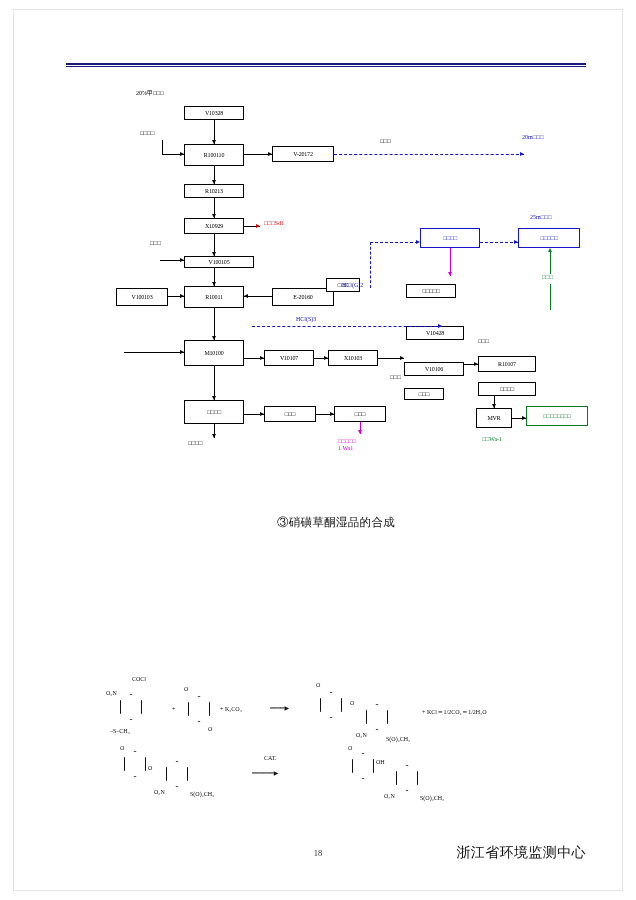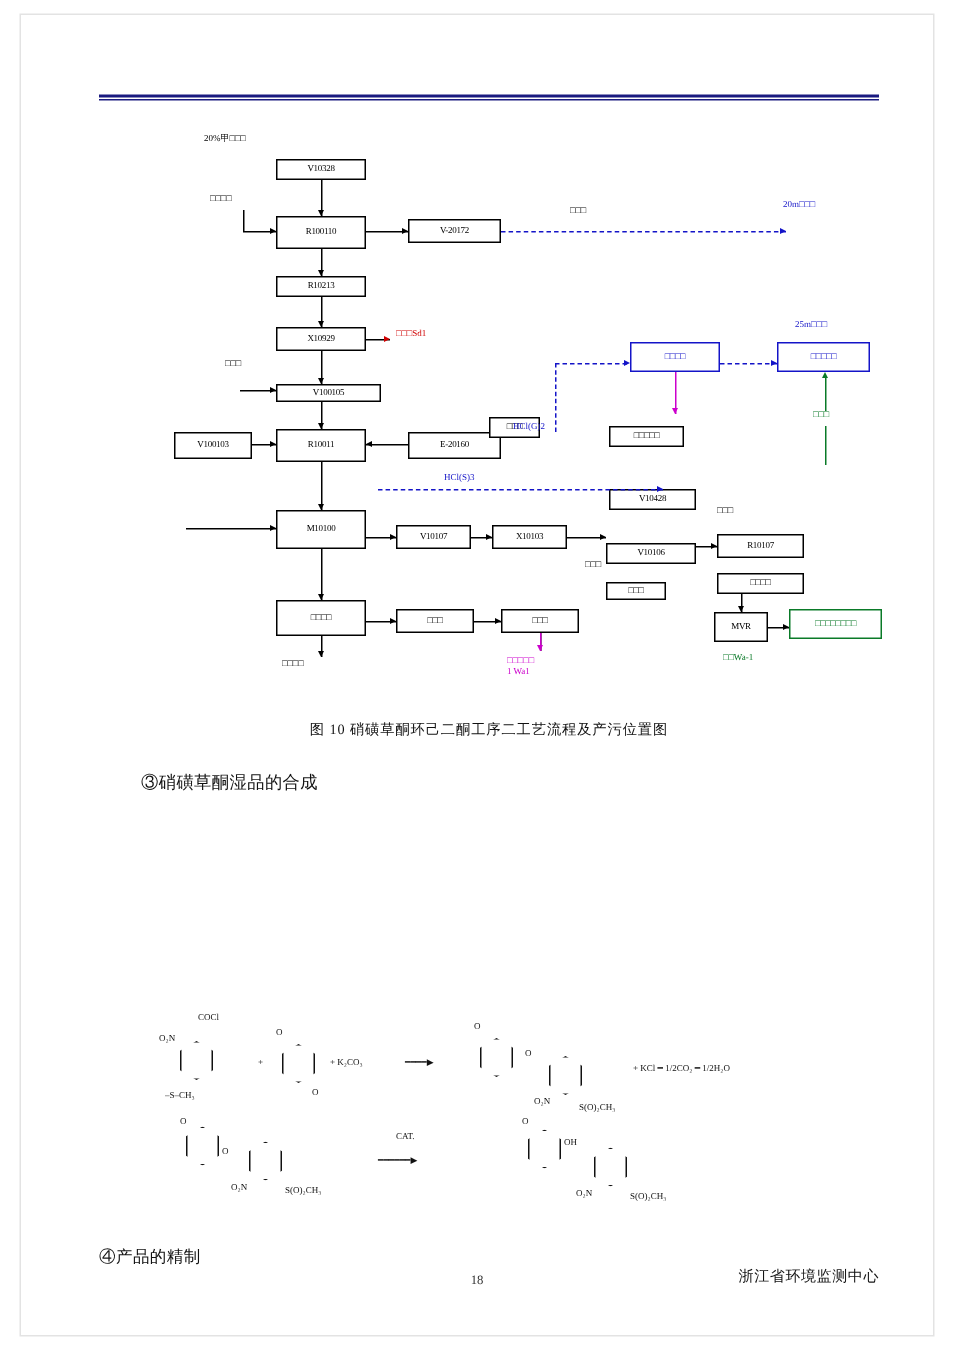--- a/index.html
+++ b/index.html
@@ -82,21 +82,21 @@
   .fig-caption{
     position:absolute;left:52px;top:470px;width:520px;
     text-align:center;font-size:9.5px;color:#111;letter-spacing:.6px;
   }
   
   .body-text{
     position:absolute;left:56px;top:500px;width:508px;
     font-size:11.5px;line-height:25px;color:#111;
     letter-spacing:.3px;
   }
-  .body-text p{margin:0;}
+  .body-text p{margin:0;text-align:center;}
   .indent{text-indent:24px;}
   .just{text-align:justify;}
   
   .chem{position:absolute;left:70px;top:660px;width:470px;height:130px;}
   .chem2{position:absolute;left:100px;top:735px;width:420px;height:70px;}
   .chem-txt{position:absolute;font-size:6px;color:#111;white-space:nowrap;}
   .hexa{
     position:absolute;width:22px;height:26px;
   }
   .hexa:before{
@@ -106,21 +106,21 @@
   }
   .bottom-line{
     position:absolute;left:52px;top:820px;width:520px;
     font-size:11px;color:#111;letter-spacing:.3px;
   }
   .page-num{
     position:absolute;left:0;top:838px;width:608px;text-align:center;
     font-size:8.5px;color:#333;
   }
   .footer-right{
-    position:absolute;right:36px;top:834px;font-size:10px;color:#111;letter-spacing:.4px;
+    position:absolute;right:36px;top:834px;font-size:14px;color:#111;letter-spacing:.4px;
   }
 </style>
 </head>
 <body>
 
 <div class="page">
   <div class="sheet">
 
     <div class="header-rule"></div>
 
@@ -235,21 +235,20 @@
       <div class="lbl red" style="left:180px;top:132px;">□□□Sd1</div>
       <div class="lbl mag" style="left:254px;top:350px;white-space:pre;">□□□□□
 1 Wa1</div>
       <div class="lbl green" style="left:398px;top:348px;">□□Wa-1</div>
       <div class="lbl" style="left:104px;top:352px;">□□□□</div>
       <div class="lbl green" style="left:458px;top:186px;">□□□</div>
       <div class="lbl" style="left:306px;top:286px;">□□□</div>
       <div class="lbl" style="left:394px;top:250px;">□□□</div>
     </div>
 
-    <div class="fig-caption">图 10    硝磺草酮环己二酮工序二工艺流程及产污位置图</div>
 
     <div class="body-text">
       <p class="indent">③硝磺草酮湿品的合成</p>
     </div>
 
     <div class="chem">
       <div class="hexa" style="left:36px;top:24px;"></div>
       <div class="chem-txt" style="left:48px;top:6px;">COCl</div>
       <div class="chem-txt" style="left:22px;top:20px;">O₂N</div>
       <div class="chem-txt" style="left:26px;top:58px;">–S–CH₃</div>
@@ -278,18 +277,17 @@
       <div class="chem-txt" style="left:150px;top:10px;">CAT.</div>
       <div class="chem-txt" style="left:138px;top:24px;">━━━━━━▶</div>
       <div class="hexa" style="left:238px;top:8px;"></div>
       <div class="chem-txt" style="left:234px;top:0px;">O</div>
       <div class="chem-txt" style="left:262px;top:14px;">OH</div>
       <div class="hexa" style="left:282px;top:20px;"></div>
       <div class="chem-txt" style="left:270px;top:48px;">O₂N</div>
       <div class="chem-txt" style="left:306px;top:50px;">S(O)₂CH₃</div>
     </div>
 
-    <div class="bottom-line">④产品的精制</div>
     <div class="page-num">18</div>
     <div class="footer-right">浙江省环境监测中心</div>
 
   </div>
 </div>
 
 </body></html>

